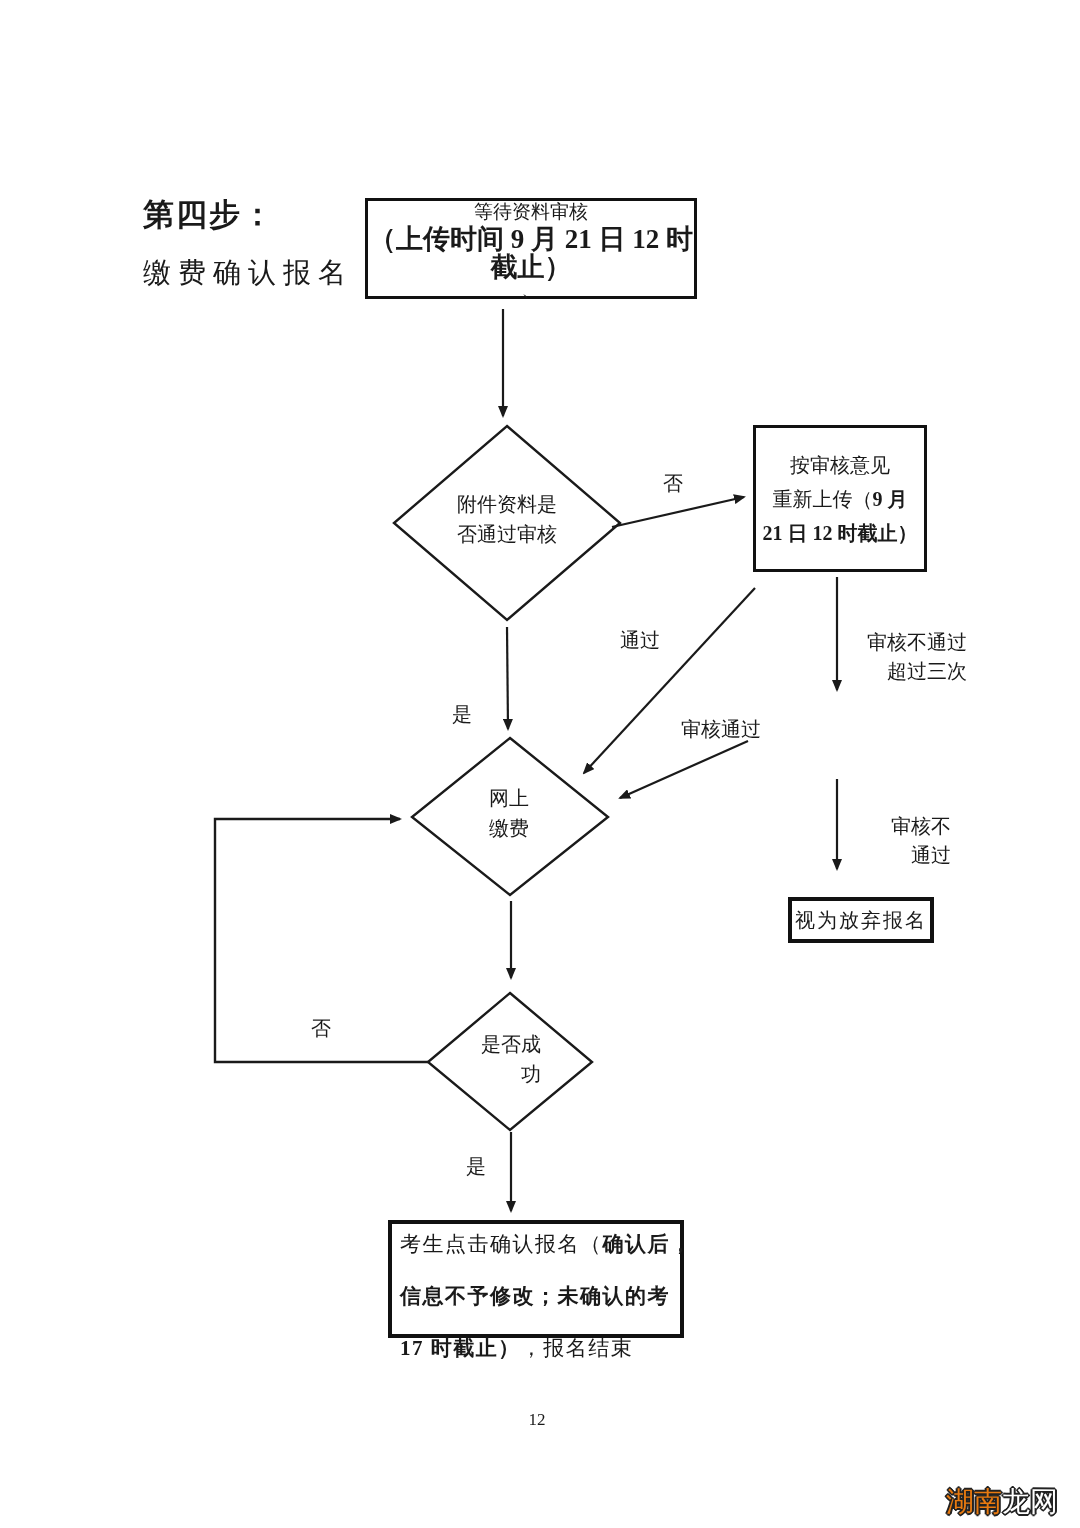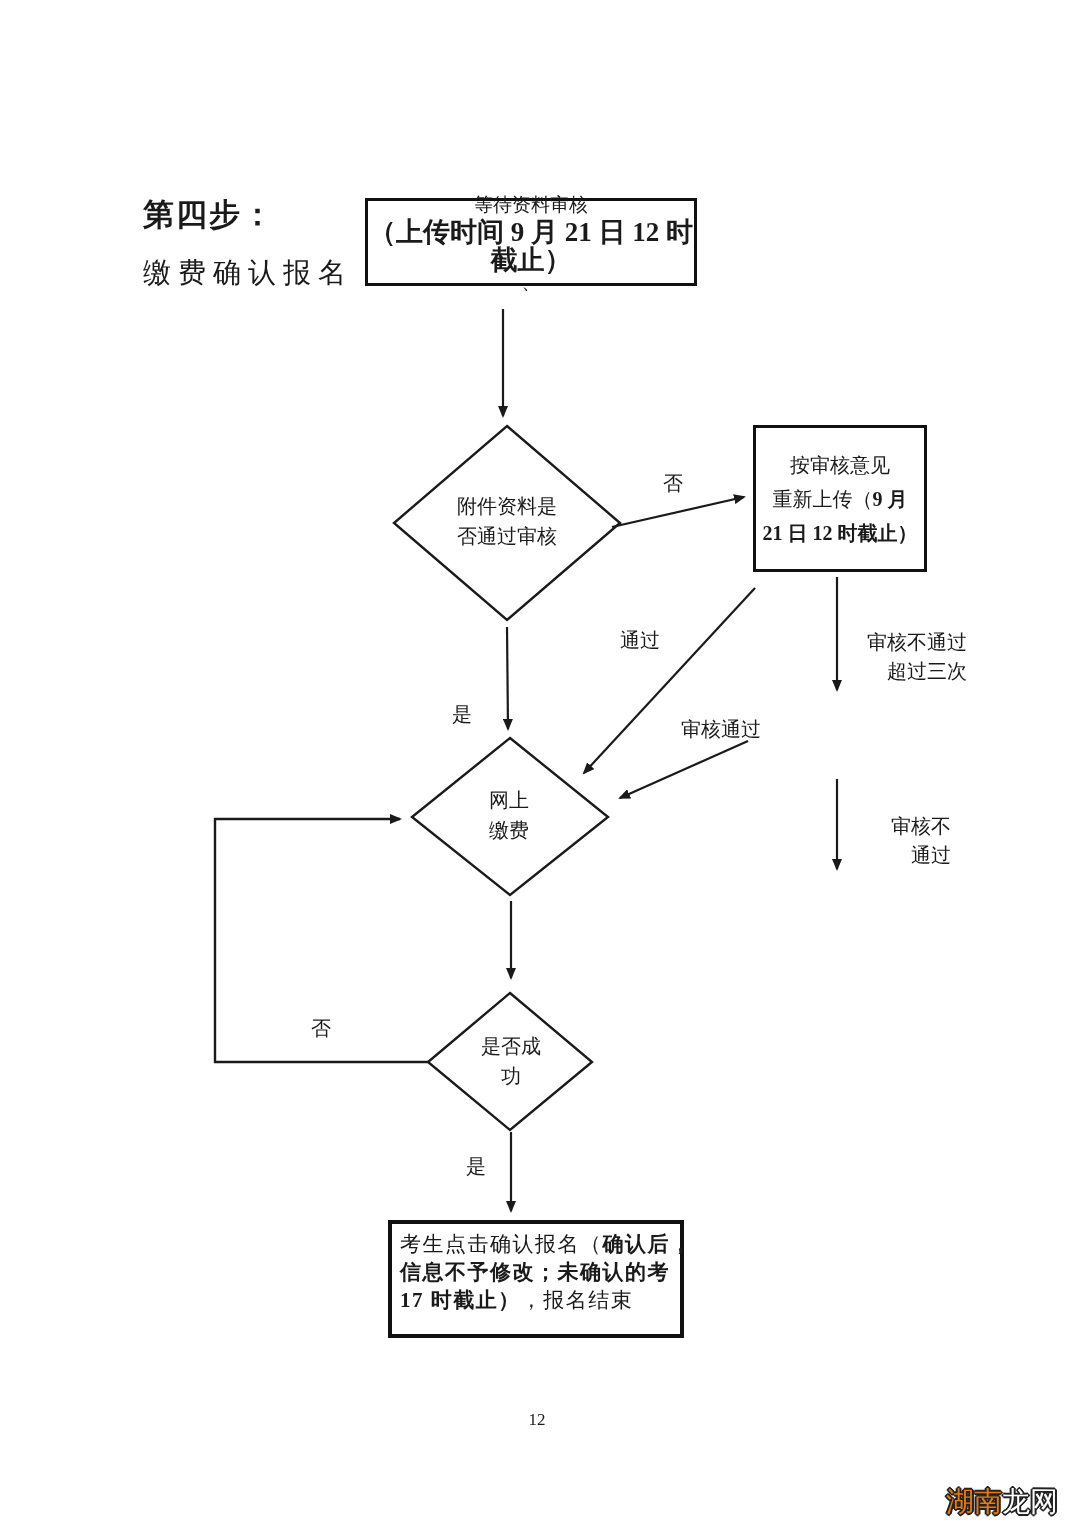--- a/index.html
+++ b/index.html
@@ -12,40 +12,40 @@
   .box{
     position:absolute;background:#ffffff;border:3px solid #111111;
     display:flex;flex-direction:column;align-items:center;justify-content:center;
     text-align:center;box-sizing:border-box;
   }
   .b{font-weight:bold;}
   .lbl{position:absolute;font-size:20px;white-space:nowrap;}
   .ctr{transform:translateX(-50%);text-align:right;}
   .dtext{
     position:absolute;transform:translate(-50%,-50%);
-    text-align:center;font-size:20px;line-height:30px;white-space:nowrap;
+    text-align:right;font-size:20px;line-height:30px;white-space:nowrap;font-family:Liberation Mono, monospace;
   }
   .step-label{
     position:absolute;left:143px;top:194px;font-size:31px;font-weight:bold;
     font-family:Liberation Serif, serif;letter-spacing:2px;
   }
   .step-title{
     position:absolute;left:143px;top:254px;font-size:28px;letter-spacing:7px;white-space:nowrap;
   }
-  .start-box{left:365px;top:198px;width:332px;height:88px;}
+  .start-box{left:365px;top:198px;width:332px;height:101px;}
   .start-box .l1{font-size:19px;line-height:26px;}
   .start-box .l2{font-size:27px;line-height:28px;font-weight:bold;}
   .start-box .l3{font-size:19px;line-height:18px;}
   .reupload-box{left:753px;top:425px;width:174px;height:147px;font-size:20px;line-height:34px;}
   .submit-box{left:780px;top:710px;width:158px;height:64px;font-size:20px;line-height:29px;border-width:4px;}
   .abandon-box{left:788px;top:897px;width:146px;height:46px;font-size:20px;letter-spacing:2px;border-width:4px;}
   .confirm-box{
     left:388px;top:1220px;width:296px;height:118px;border-width:4px;
     align-items:flex-start;justify-content:flex-start;text-align:left;
-    padding:6px 8px;font-size:21px;line-height:28px;letter-spacing:1.5px;white-space:nowrap;
+    padding:6px 8px;font-size:21px;line-height:28px;letter-spacing:1.5px;white-space:nowrap;gap:24px;
   }
   .fail3x{top:628px;left:917px;line-height:29px;}
   .fail2{top:812px;left:921px;line-height:29px;}
   .page-number{position:absolute;left:537px;top:1410px;font-size:17px;transform:translateX(-50%);}
   .watermark{
     position:absolute;left:946px;top:1483px;font-size:28px;font-weight:normal;
     font-family:"Liberation Sans","DejaVu Sans",sans-serif;white-space:nowrap;letter-spacing:0;
   }
   .watermark .wm-a{
     color:#e87a10;
@@ -109,20 +109,23 @@
     <div>否通过审核</div>
   </div>
 
   <div class="box reupload-box">
     <div>按审核意见</div>
     <div><span>重新上传（</span><span class="b">9 月</span></div>
     <div class="b">21 日 12 时截止）</div>
   </div>
 
 
+  <div class="box abandon-box">
+    <div>视为放弃报名</div>
+  </div>
 
   <div class="dtext" style="left:509px;top:815px;">
     <div>网上</div>
     <div>缴费</div>
   </div>
 
   <div class="dtext" style="left:511px;top:1061px;">
     <div>是否成</div>
     <div>功</div>
   </div>

